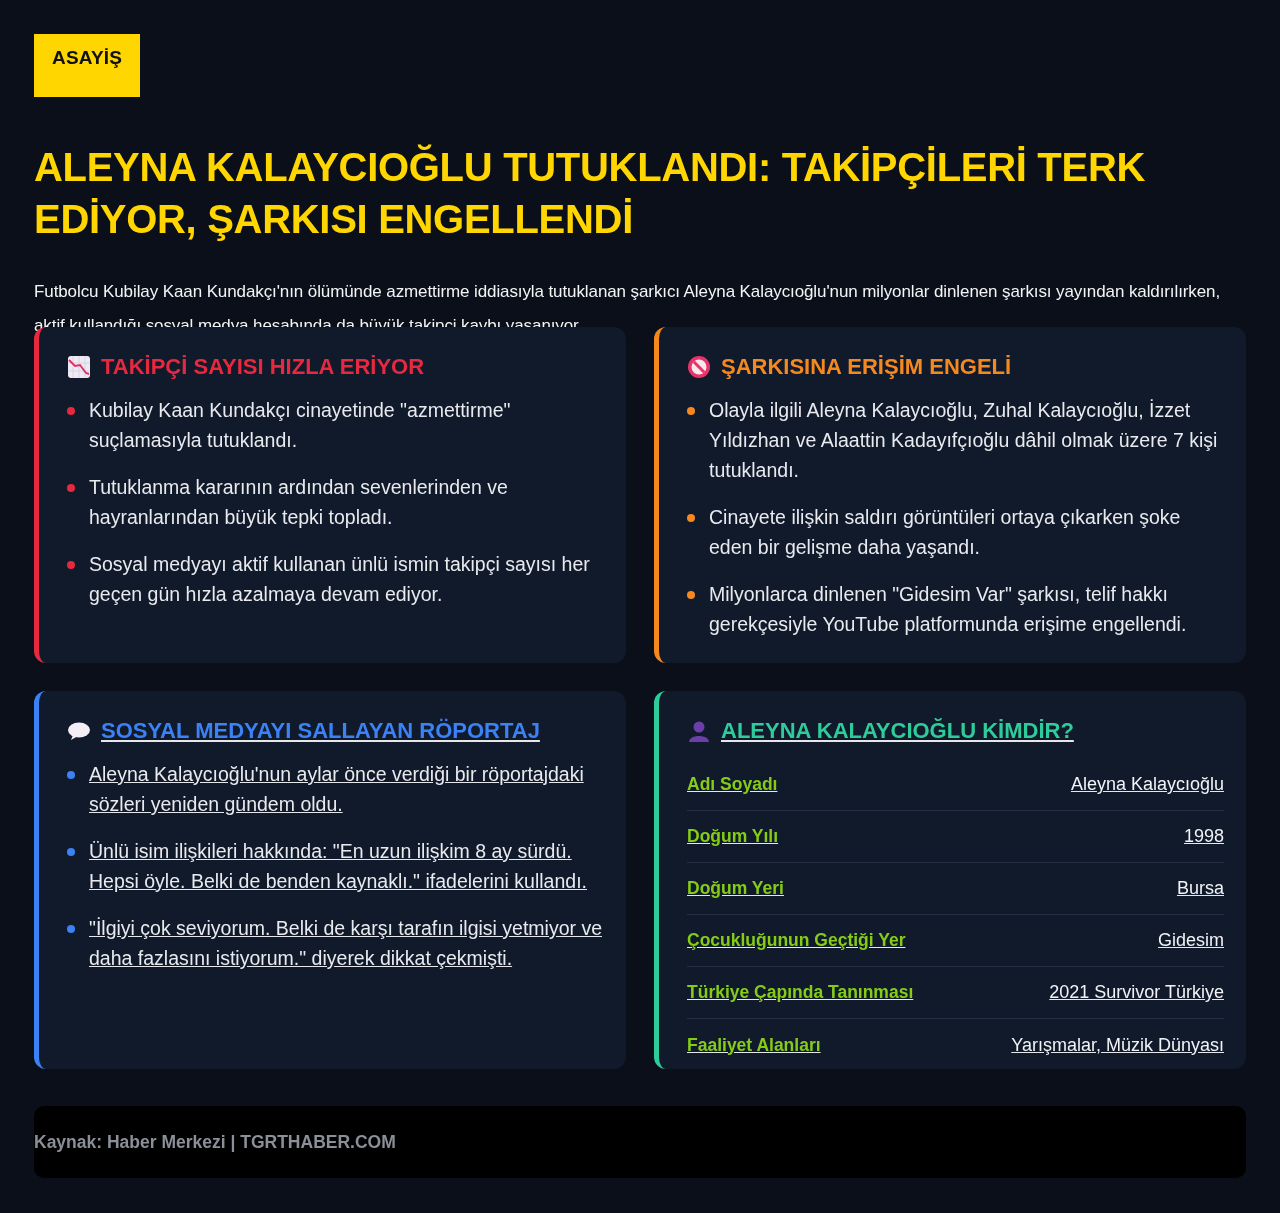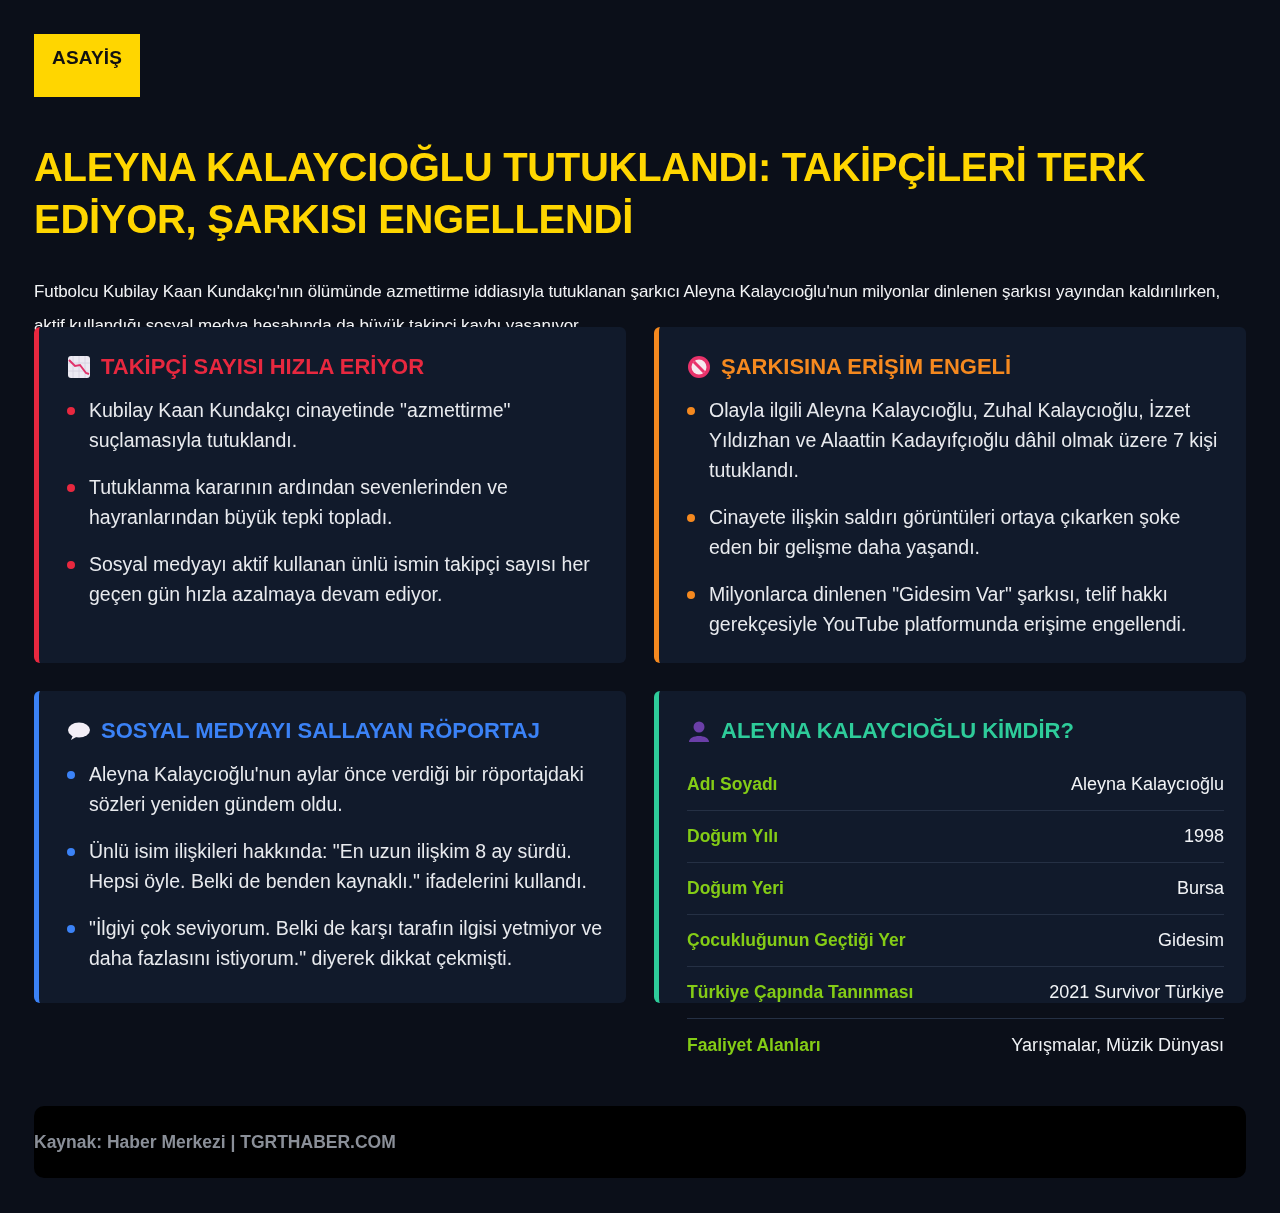--- a/index.html
+++ b/index.html
@@ -51,26 +51,26 @@
     left: 0;
     width: 1212px;
     display: grid;
     grid-template-columns: 592px 592px;
     column-gap: 28px;
     row-gap: 28px;
   }
   .card {
     position: relative;
     background: #111a2b;
-    border-radius: 6px;
+    border-radius: 12px;
     padding: 24px 22px 22px 28px;
     border-left: 5px solid var(--accent);
   }
   .card.top { height: 336px; }
-  .card.bottom { height: 312px; }
+  .card.bottom { height: 378px; text-decoration: underline; }
 
   .card-title {
     display: flex;
     align-items: center;
     gap: 10px;
     font-family: "Liberation Sans", sans-serif;
     font-weight: 700;
     font-size: 22px;
     color: var(--accent);
     height: 32px;

